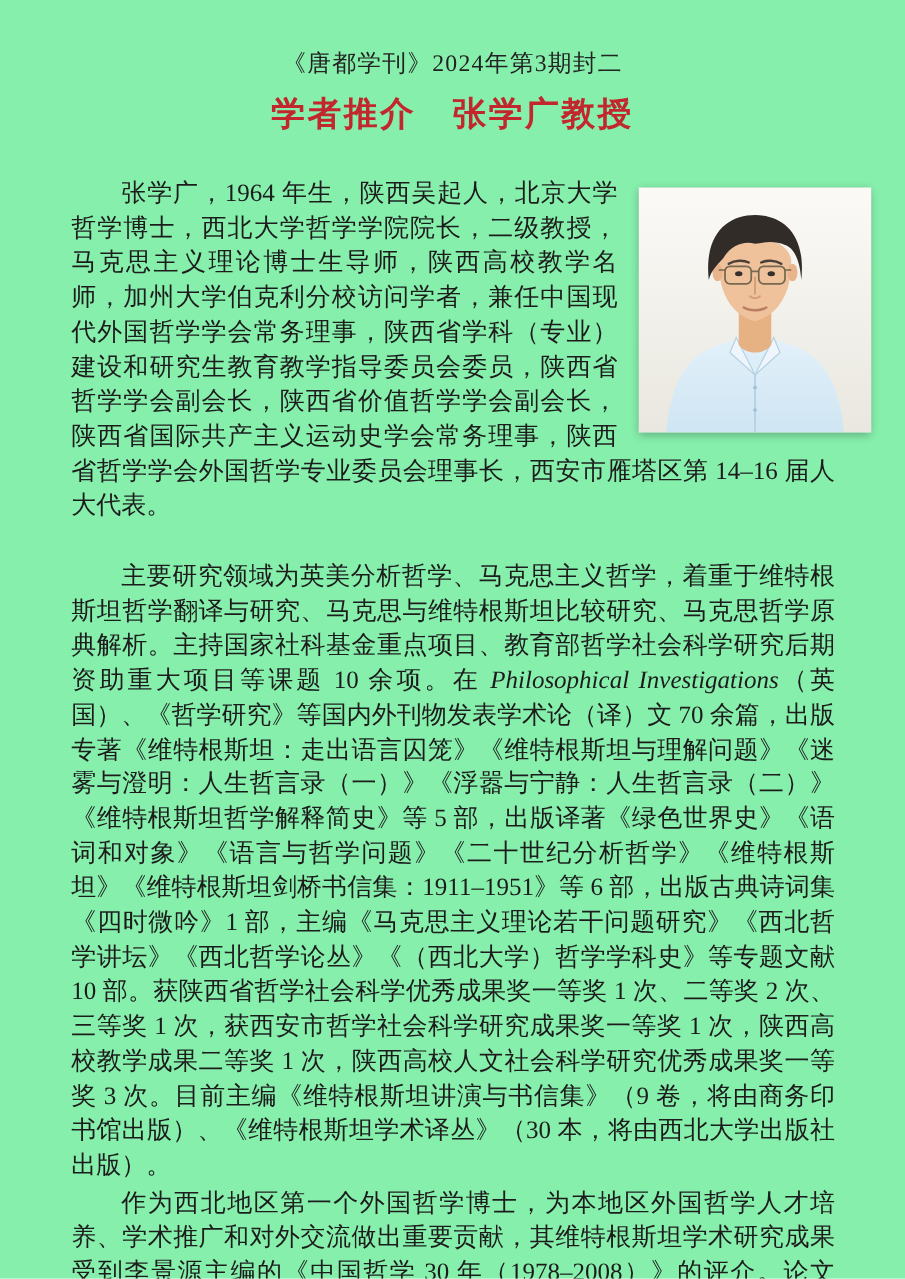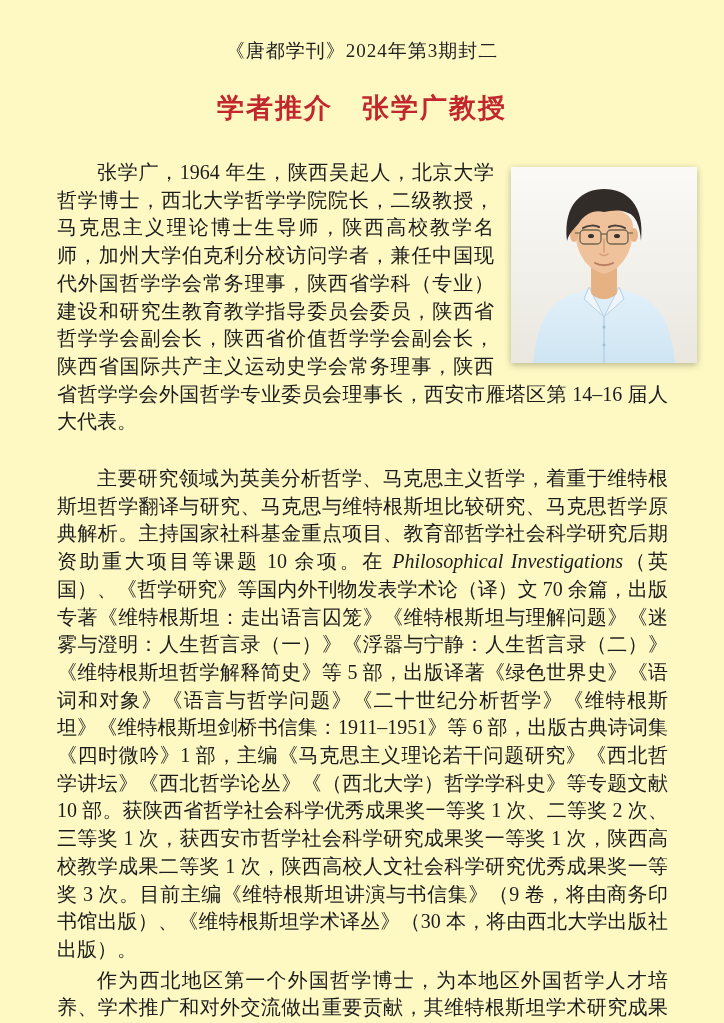--- a/index.html
+++ b/index.html
@@ -5,34 +5,34 @@
   html, body {
     margin: 0;
     padding: 0;
     background: #ffffff;
   }
   .page {
     position: relative;
     width: 724px;
     height: 1023px;
     margin: 0 auto;
-    background: #fef9c3;
+    background: #86efac;
     overflow: hidden;
     font-family: "Liberation Serif", "DejaVu Serif", serif;
     color: #1c1c1c;
   }
   .journal-header {
     padding-top: 38px;
     text-align: center;
     font-size: 19px;
     letter-spacing: 1px;
     color: #222222;
   }
   .main-title {
-    margin-top: 26px;
+    margin-top: 9px;
     text-align: center;
     font-size: 27px;
     font-weight: bold;
     letter-spacing: 2px;
   }
   .content {
     margin: 33px 56px 0 57px;
     font-size: 20px;
     line-height: 27.7px;
     text-align: justify;

